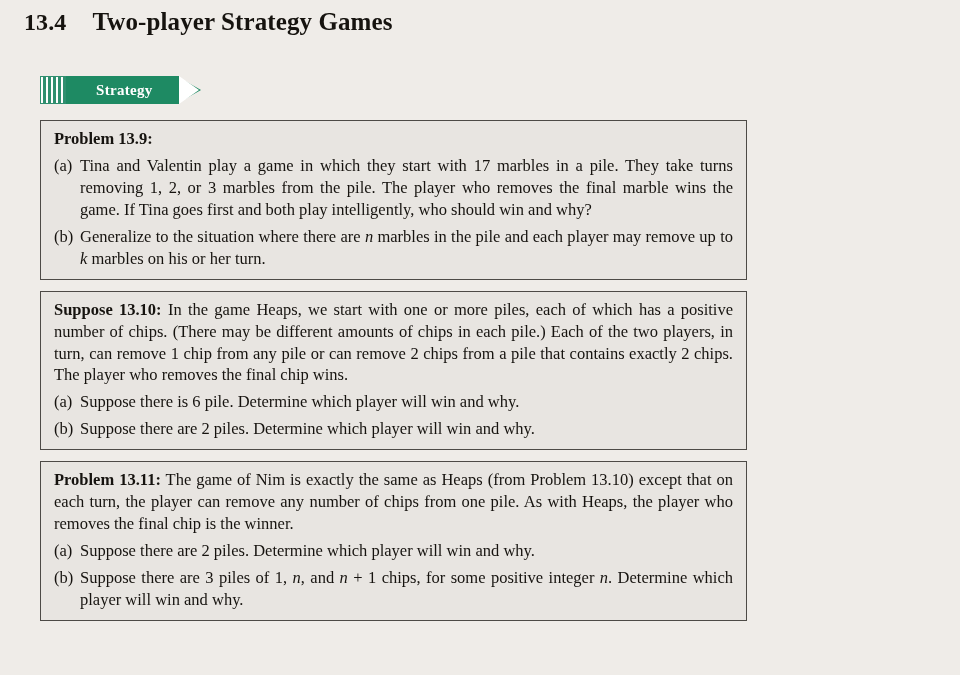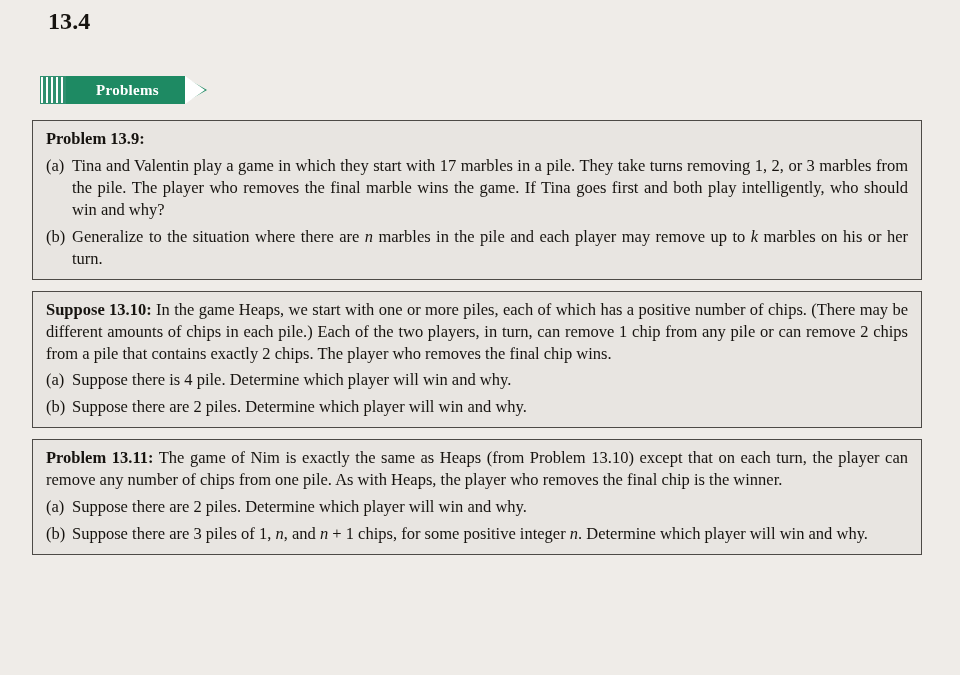--- a/index.html
+++ b/index.html
@@ -17,21 +17,21 @@
   }
   .page {
     position: absolute;
     inset: 0;
     padding: 0;
   }
 
   
   .section-head {
     position: absolute;
-    left: 48px;
+    left: 24px;
     top: 8px;
     display: flex;
     align-items: baseline;
     gap: 26px;
     font-weight: bold;
     font-size: 25px;
     letter-spacing: 0.1px;
   }
   .section-number { font-size: 24px; }
   .section-title { font-size: 25px; }
@@ -83,23 +83,23 @@
     height: 0;
     border-top: 9px solid transparent;
     border-bottom: 9px solid transparent;
     border-left: 16px solid #1e8a63;
     margin-left: -14px;
   }
 
   
   .boxes {
     position: absolute;
-    left: 32px;
+    left: 40px;
     top: 120px;
-    width: 890px;
+    width: 707px;
   }
   .pbox {
     border: 1px solid #4d4a46;
     background: #e8e5e1;
     padding: 7px 13px 9px 13px;
     box-sizing: border-box;
     margin-bottom: 11px;
     font-size: 16.5px;
     line-height: 1.33;
     text-align: justify;
@@ -128,26 +128,27 @@
   }
   .lead { margin-top: 0; }
 </style>
 </head>
 <body>
 
 <div class="page">
 
   <div class="section-head">
     <span class="section-number">13.4</span>
+    <span class="section-title">Two-player Strategy Games</span>
   </div>
 
   <div class="banner">
     <div class="eraser"></div>
     <div class="bar">
-      <span>Problems</span>
+      <span>Strategy</span>
     </div>
     <div class="tip"></div>
     <div class="arrow"></div>
   </div>
 
   <div class="boxes">
 
     <div class="pbox">
       <p class="lead">
         <span class="plabel">Problem 13.9:</span>
@@ -162,21 +163,21 @@
       </div>
     </div>
 
     <div class="pbox">
       <p class="lead">
         <span class="plabel">Suppose 13.10:</span>
         <span>In the game <span class="bold">Heaps</span>, we start with one or more piles, each of which has a positive number of chips. (There may be different amounts of chips in each pile.) Each of the two players, in turn, can remove 1 chip from any pile or can remove 2 chips from a pile that contains exactly 2 chips. The player who removes the final chip wins.</span>
       </p>
       <div class="item">
         <div class="marker">(a)</div>
-        <div class="body">Suppose there is 4 pile. Determine which player will win and why.</div>
+        <div class="body">Suppose there is 6 pile. Determine which player will win and why.</div>
       </div>
       <div class="item">
         <div class="marker">(b)</div>
         <div class="body">Suppose there are 2 piles. Determine which player will win and why.</div>
       </div>
     </div>
 
     <div class="pbox">
       <p class="lead">
         <span class="plabel">Problem 13.11:</span>

